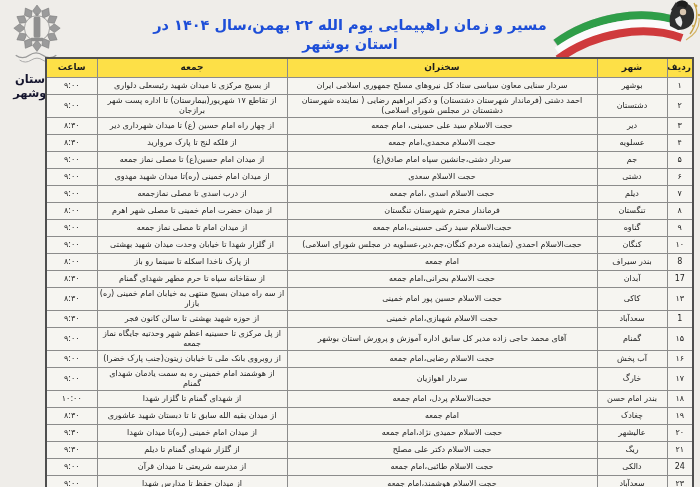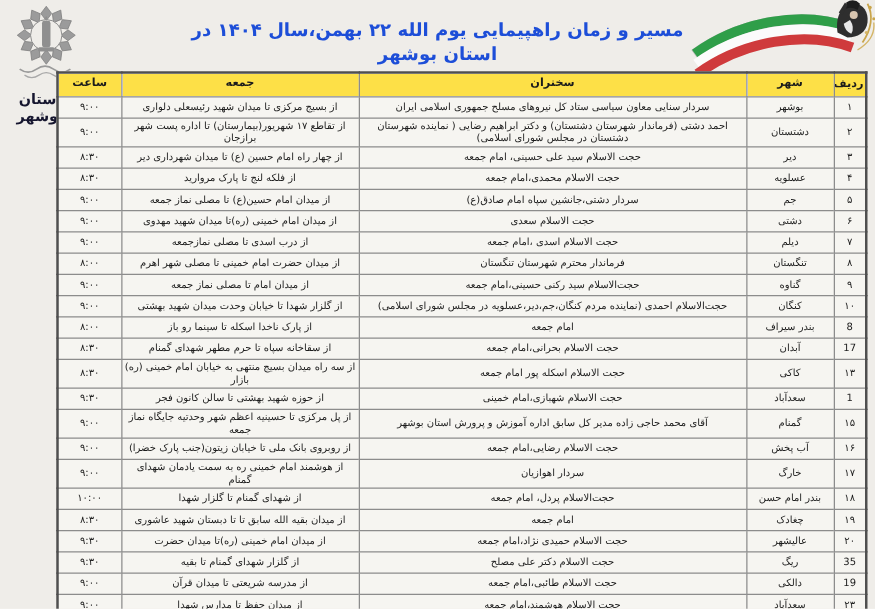--- a/index.html
+++ b/index.html
@@ -218,21 +218,21 @@
           <td class="no">17</td>
           <td>آبدان</td>
           <td>حجت الاسلام بحرانی،امام جمعه</td>
           <td>از سقاخانه سپاه تا حرم مطهر شهدای گمنام</td>
           <td class="time">۸:۳۰</td>
         </tr>
 
         <tr>
           <td class="no">۱۳</td>
           <td>کاکی</td>
-          <td>حجت الاسلام اسکله پور امام جمعه</td>
+          <td>حجت الاسلام حسین پور امام خمینی</td>
           <td>از سه راه میدان بسیج منتهی به خیابان امام خمینی (ره) بازار</td>
           <td class="time">۸:۳۰</td>
         </tr>
 
         <tr>
           <td class="no">1</td>
           <td>سعدآباد</td>
           <td>حجت الاسلام شهبازی،امام خمینی</td>
           <td>از حوزه شهید بهشتی تا سالن کانون فجر</td>
           <td class="time">۹:۳۰</td>
@@ -275,34 +275,34 @@
           <td>چغادک</td>
           <td>امام جمعه</td>
           <td>از میدان بقیه الله سابق تا تا دبستان شهید عاشوری</td>
           <td class="time">۸:۳۰</td>
         </tr>
 
         <tr>
           <td class="no">۲۰</td>
           <td>عالیشهر</td>
           <td>حجت الاسلام حمیدی نژاد،امام جمعه</td>
-          <td>از میدان امام خمینی (ره)تا میدان حضرت</td>
+          <td>از میدان امام خمینی (ره)تا میدان شهدا</td>
           <td class="time">۹:۳۰</td>
         </tr>
 
         <tr>
-          <td class="no">35</td>
+          <td class="no">۲۱</td>
           <td>ریگ</td>
           <td>حجت الاسلام دکتر علی مصلح</td>
-          <td>از گلزار شهدای گمنام تا بقیه</td>
+          <td>از گلزار شهدای گمنام تا دیلم</td>
           <td class="time">۹:۳۰</td>
         </tr>
 
         <tr>
-          <td class="no">19</td>
+          <td class="no">24</td>
           <td>دالکی</td>
           <td>حجت الاسلام طائبی،امام جمعه</td>
           <td>از مدرسه شریعتی تا میدان قرآن</td>
           <td class="time">۹:۰۰</td>
         </tr>
 
         <tr>
           <td class="no">۲۳</td>
           <td>سعدآباد</td>
           <td>حجت الاسلام هوشمند،امام جمعه</td>

